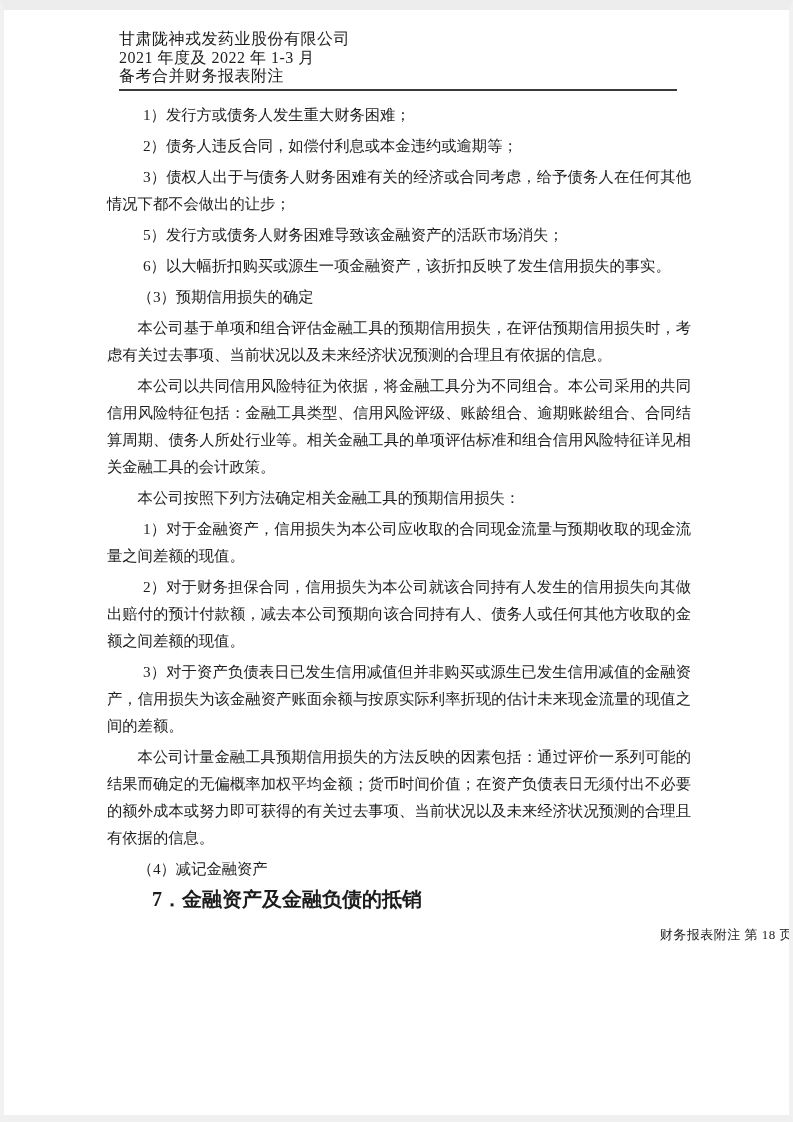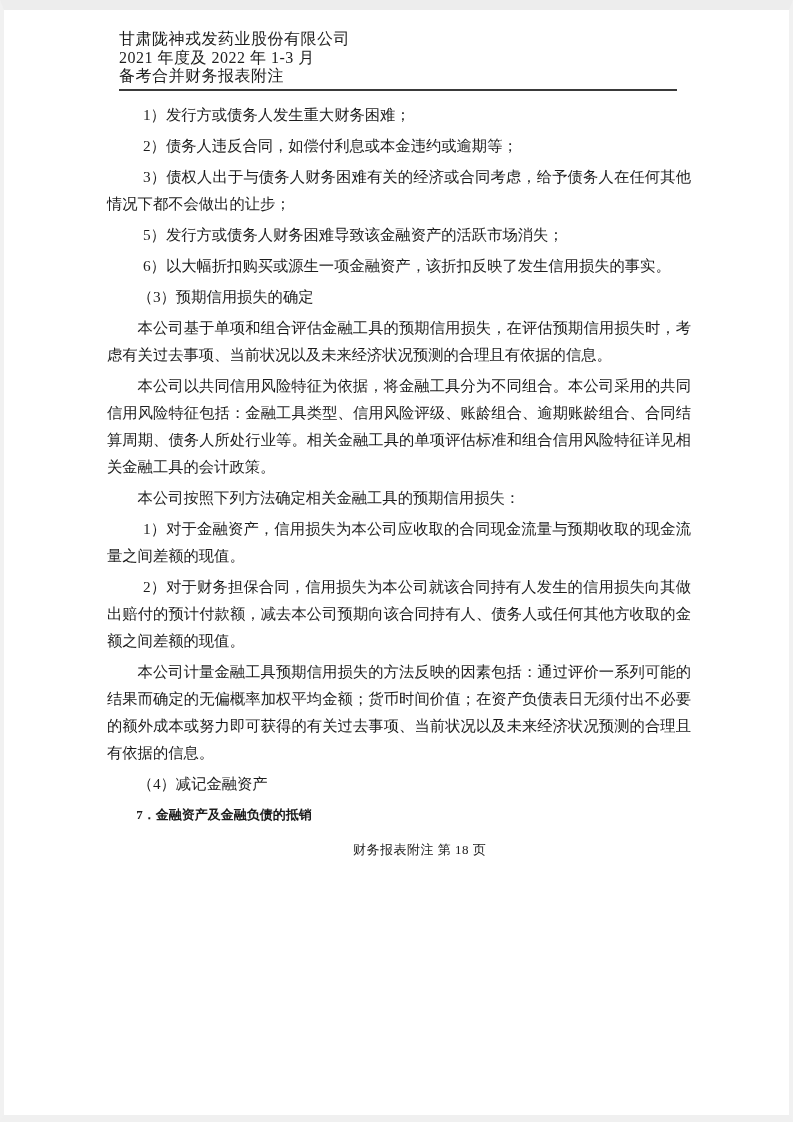--- a/index.html
+++ b/index.html
@@ -38,24 +38,24 @@
     margin: 10px 98px 0 103px;
     width: 592px;
     font-size: 15.3px;
     line-height: 27px;
     text-align: justify;
     text-justify: inter-ideograph;
   }
   .doc-body p { margin: 4px; padding: 0; }
   .doc-body p.text    { text-indent: 2em; }
   .doc-body p.list    { text-indent: 2.35em; }
-  .doc-body p.heading { text-indent: 2.25em; font-weight: bold; font-size: 13px; }
+  .doc-body p.heading { text-indent: 2.25em; font-weight: bold; font-size: 20px; }
   .page-footer {
     margin-top: 13px;
-    text-align: center;
+    text-align: right;
     font-size: 13px;
     letter-spacing: 0.5px;
     padding-left: 46px;
   }
 </style>
 </head>
 <body>
 
 <div class="page-frame"></div>
 
@@ -72,20 +72,21 @@
     <p class="list">2）债务人违反合同，如偿付利息或本金违约或逾期等；</p>
     <p class="list">3）债权人出于与债务人财务困难有关的经济或合同考虑，给予债务人在任何其他情况下都不会做出的让步；</p>
     <p class="list">5）发行方或债务人财务困难导致该金融资产的活跃市场消失；</p>
     <p class="list">6）以大幅折扣购买或源生一项金融资产，该折扣反映了发生信用损失的事实。</p>
     <p class="text">（3）预期信用损失的确定</p>
     <p class="text">本公司基于单项和组合评估金融工具的预期信用损失，在评估预期信用损失时，考虑有关过去事项、当前状况以及未来经济状况预测的合理且有依据的信息。</p>
     <p class="text">本公司以共同信用风险特征为依据，将金融工具分为不同组合。本公司采用的共同信用风险特征包括：金融工具类型、信用风险评级、账龄组合、逾期账龄组合、合同结算周期、债务人所处行业等。相关金融工具的单项评估标准和组合信用风险特征详见相关金融工具的会计政策。</p>
     <p class="text">本公司按照下列方法确定相关金融工具的预期信用损失：</p>
     <p class="list">1）对于金融资产，信用损失为本公司应收取的合同现金流量与预期收取的现金流量之间差额的现值。</p>
     <p class="list">2）对于财务担保合同，信用损失为本公司就该合同持有人发生的信用损失向其做出赔付的预计付款额，减去本公司预期向该合同持有人、债务人或任何其他方收取的金额之间差额的现值。</p>
+    <p class="list">3）对于资产负债表日已发生信用减值但并非购买或源生已发生信用减值的金融资产，信用损失为该金融资产账面余额与按原实际利率折现的估计未来现金流量的现值之间的差额。</p>
     <p class="text">本公司计量金融工具预期信用损失的方法反映的因素包括：通过评价一系列可能的结果而确定的无偏概率加权平均金额；货币时间价值；在资产负债表日无须付出不必要的额外成本或努力即可获得的有关过去事项、当前状况以及未来经济状况预测的合理且有依据的信息。</p>
     <p class="text">（4）减记金融资产</p>
     <p class="heading">7．金融资产及金融负债的抵销</p>
   </main>
 
 <footer class="page-footer">
   <span>财务报表附注 第 18 页</span>
 </footer>
 
 </body></html>

